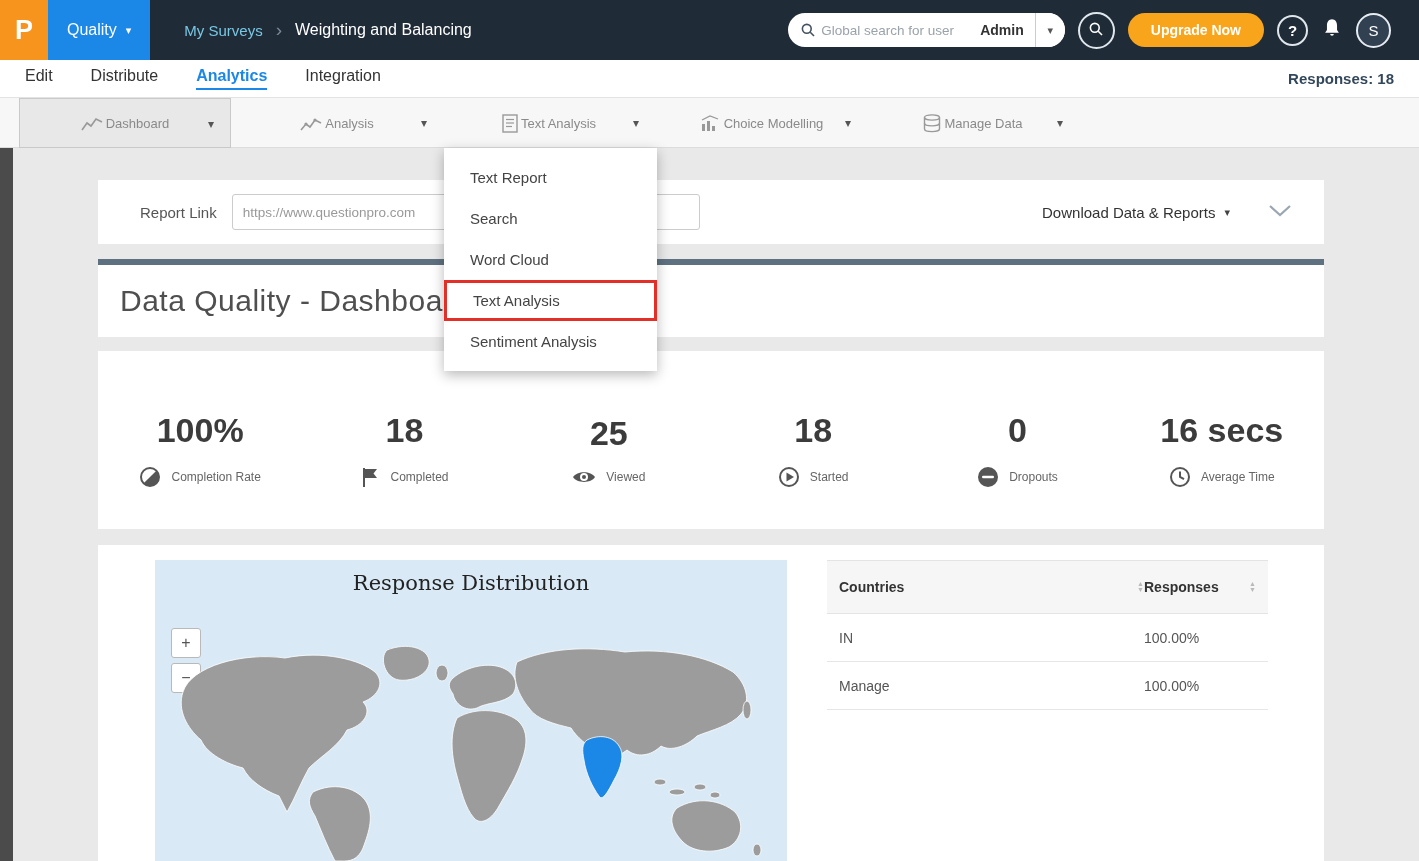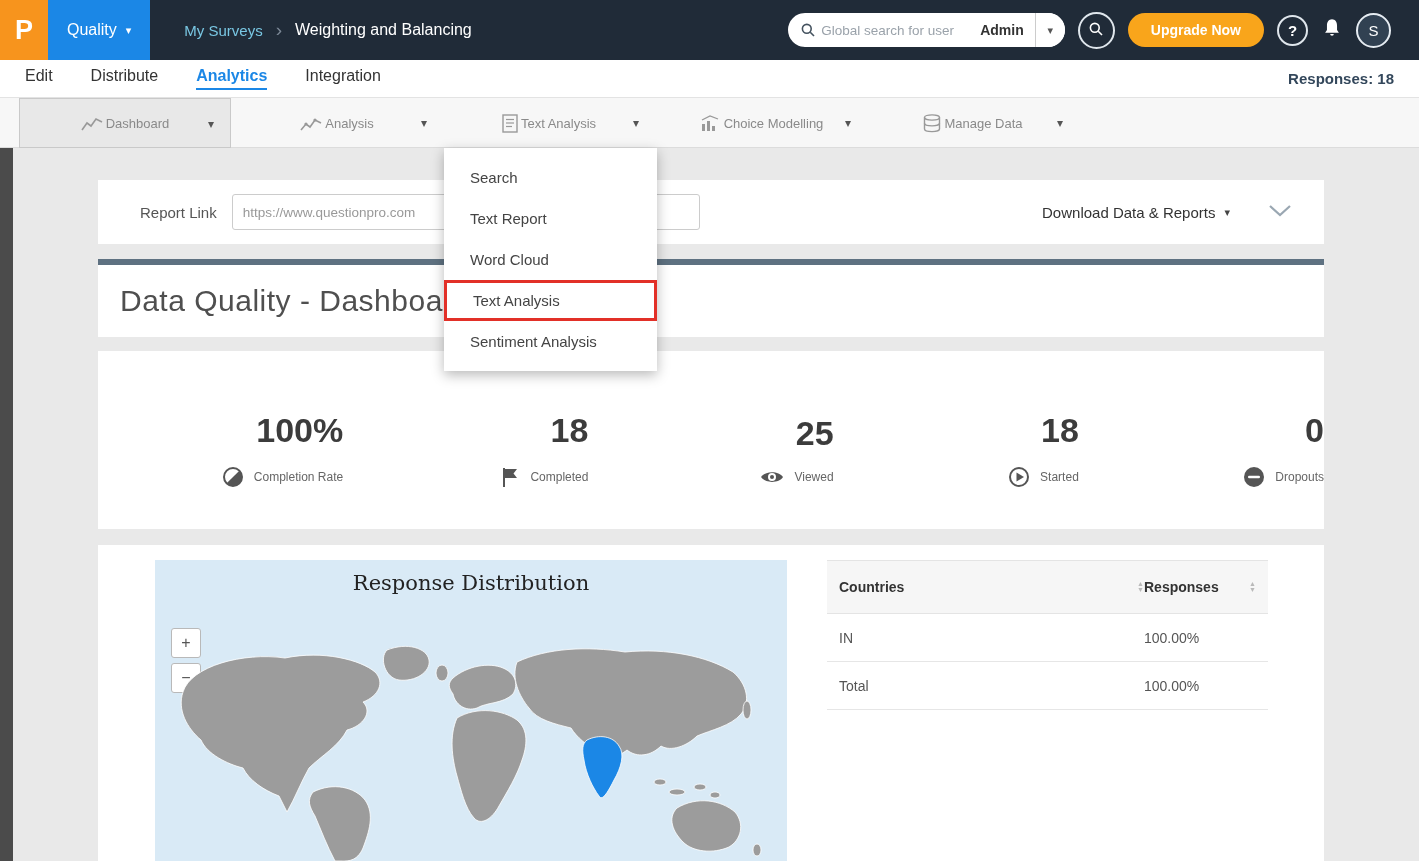--- a/index.html
+++ b/index.html
@@ -57,21 +57,21 @@
   .dl-caret { color:#444; font-size:11px; }
   .collapse-chevron { margin:0 32px 0 38px; cursor:pointer; display:flex; background:none; border:0; }
 
   
   .slate-bar { position:absolute; left:98px; top:259px; width:1226px; height:6px; background:#5e7181; }
   .title-card { position:absolute; left:98px; top:265px; width:1226px; height:72px; background:#fff; display:flex; align-items:center; }
   .page-title { margin-left:22px; font-size:30px; color:#4f4f4f; letter-spacing:.5px; }
 
   
   .stats-card { position:absolute; left:98px; top:351px; width:1226px; height:178px; background:#fff; display:flex; }
-  .stat { flex:1; display:flex; flex-direction:column; align-items:flex-end; justify-content:center; gap:16px; padding-top:18px; }
+  .stat { flex:1; display:flex; flex-direction:column; align-items:center; justify-content:center; gap:16px; padding-top:18px; }
   .stat-value { font-size:34px; font-weight:bold; color:#3c3c3c; }
   .stat-meta { display:flex; align-items:center; gap:10px; }
   .stat-label { font-size:12px; color:#666; }
   .stat-icon { display:flex; }
 
   
   .bottom-card { position:absolute; left:98px; top:545px; width:1226px; height:316px; background:#fff; }
   .map-card { position:absolute; left:57px; top:15px; width:632px; height:301px; background:#d9eaf6; overflow:hidden; }
   .map-title { text-align:center; margin-top:11px; font-family:"DejaVu Serif", serif; font-weight:normal; font-size:21px; color:#222; }
   .zoom { position:absolute; left:16px; width:30px; height:30px; background:#fff; border:1px solid #b9b9b9; border-radius:3px; font-size:16px; color:#555; cursor:pointer; font-family:inherit; }
@@ -286,20 +286,32 @@
     <div class="stat">
       <div class="stat-value">0</div>
       <div class="stat-meta">
         <span class="stat-icon">
           <svg width="22" height="22" viewBox="0 0 22 22">
               <circle cx="11" cy="11" r="10" fill="#555"></circle>
               <rect x="5" y="9.7" width="12" height="2.6" rx="1.3" fill="#fff"></rect>
             </svg>
         </span>
         <span class="stat-label">Dropouts</span>
+      </div>
+    </div>
+    <div class="stat">
+      <div class="stat-value">16 secs</div>
+      <div class="stat-meta">
+        <span class="stat-icon">
+          <svg width="22" height="22" viewBox="0 0 22 22">
+              <circle cx="11" cy="11" r="9" fill="none" stroke="#555" stroke-width="2"></circle>
+              <polyline points="11,5.5 11,11 15,13.2" fill="none" stroke="#555" stroke-width="2"></polyline>
+            </svg>
+        </span>
+        <span class="stat-label">Average Time</span>
       </div>
     </div>
   </section>
 
   <section class="bottom-card">
 
     <div class="map-card">
       <div class="map-title">Response Distribution</div>
       <button class="zoom zin">+</button>
       <button class="zoom zout">−</button>
@@ -339,27 +351,27 @@
               <i>▲</i>
               <i>▼</i>
             </span>
         </div>
       </div>
       <div class="ct-row">
         <span class="ct-c">IN</span>
         <span class="ct-r">100.00%</span>
       </div>
       <div class="ct-row">
-        <span class="ct-c">Total</span>
+        <span class="ct-c">Manage</span>
         <span class="ct-r">100.00%</span>
       </div>
     </div>
   </section>
 
   <div class="menu">
+    <div class="menu-item">Text Report</div>
     <div class="menu-item">Search</div>
-    <div class="menu-item">Text Report</div>
     <div class="menu-item">Word Cloud</div>
     <div class="menu-item highlighted">Text Analysis</div>
     <div class="menu-item">Sentiment Analysis</div>
   </div>
 
 </div>
 
 </body></html>

